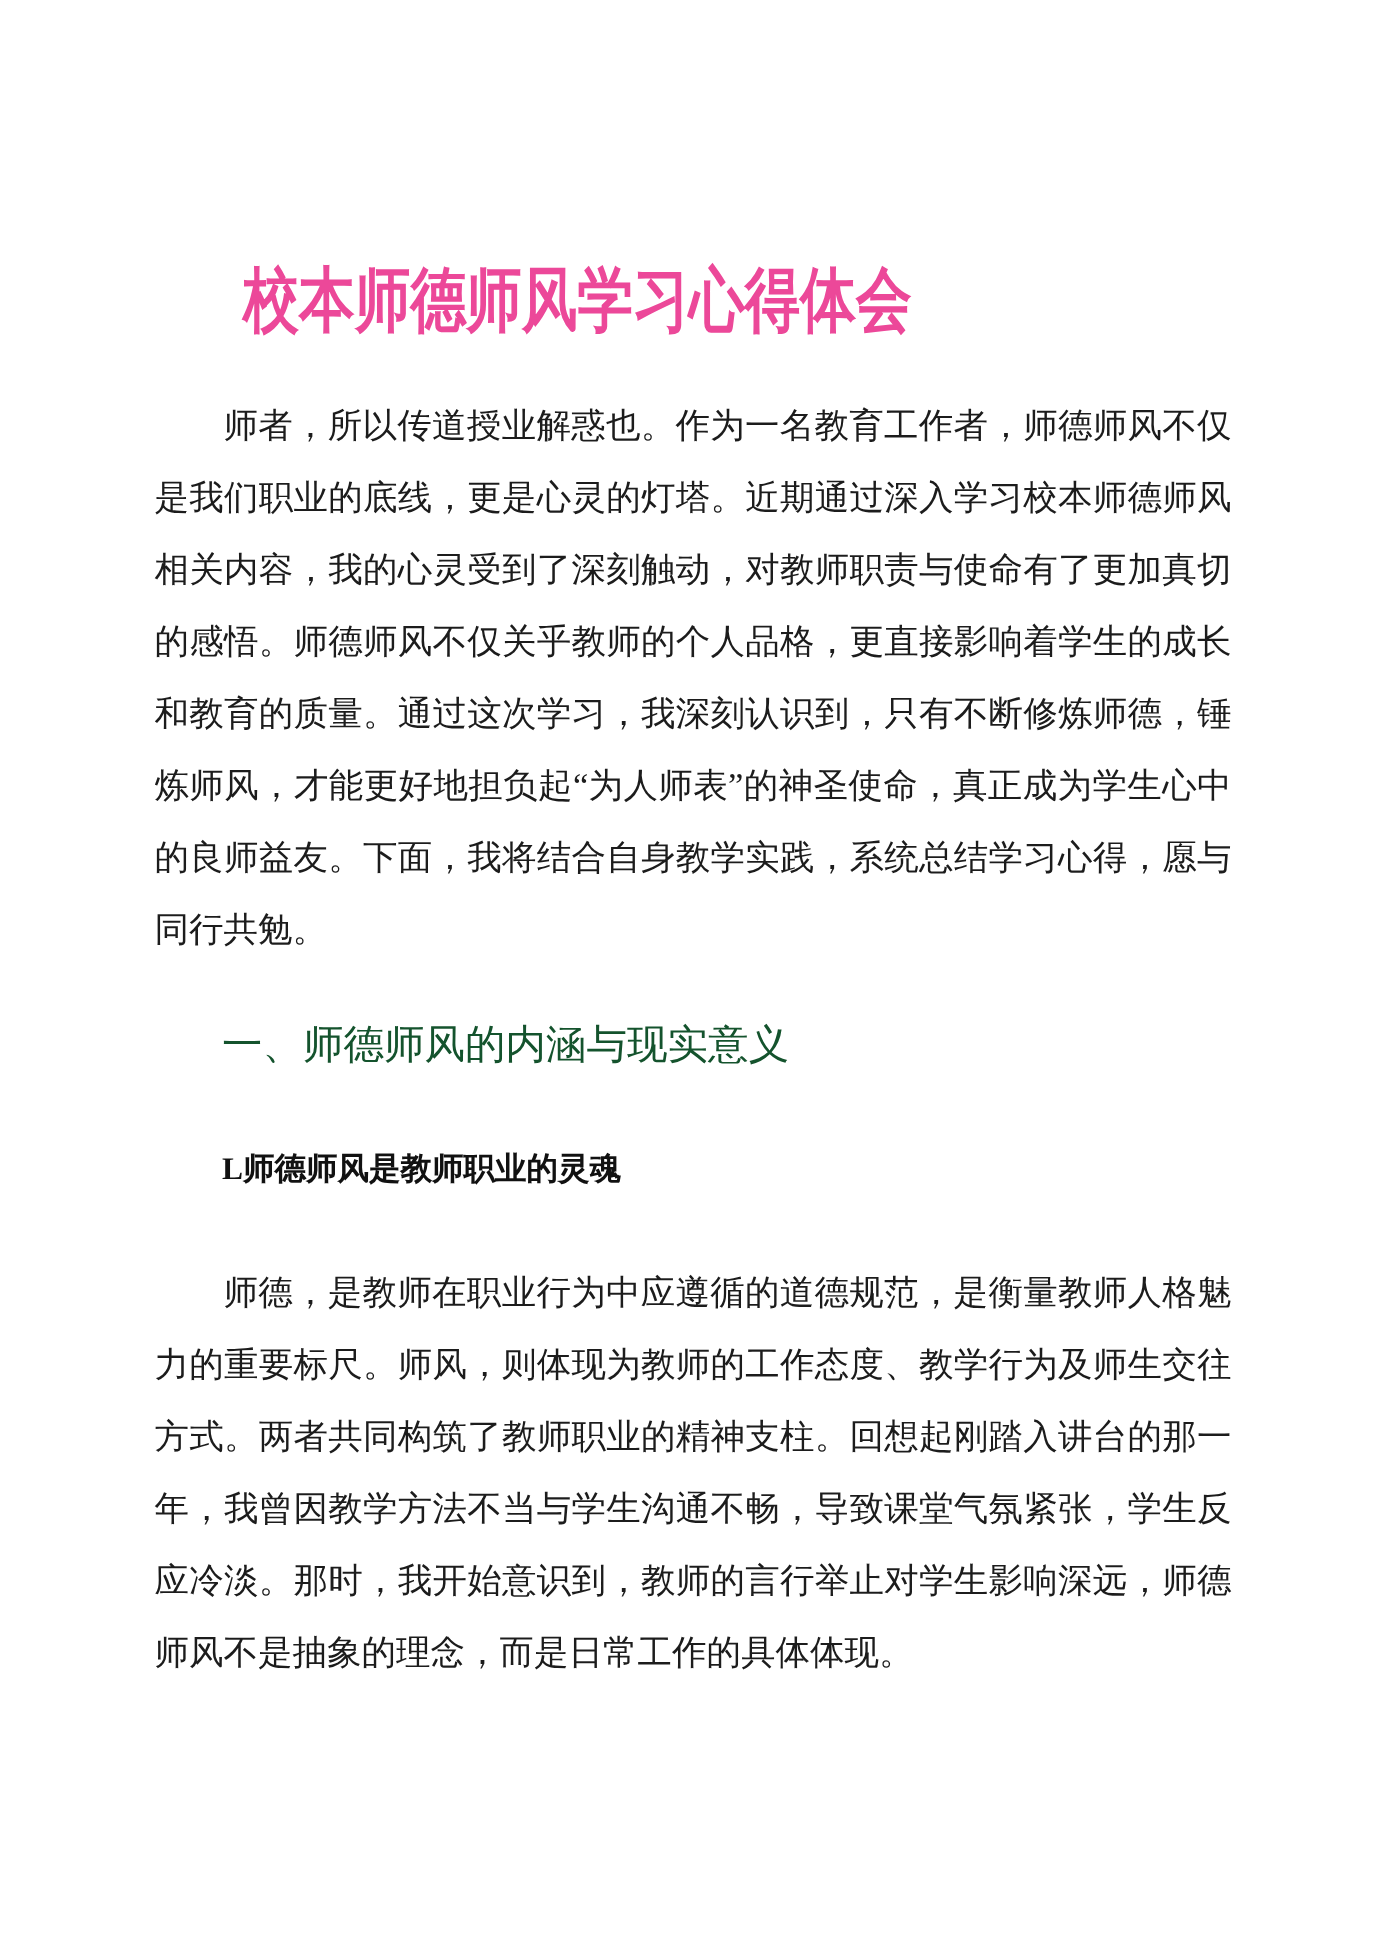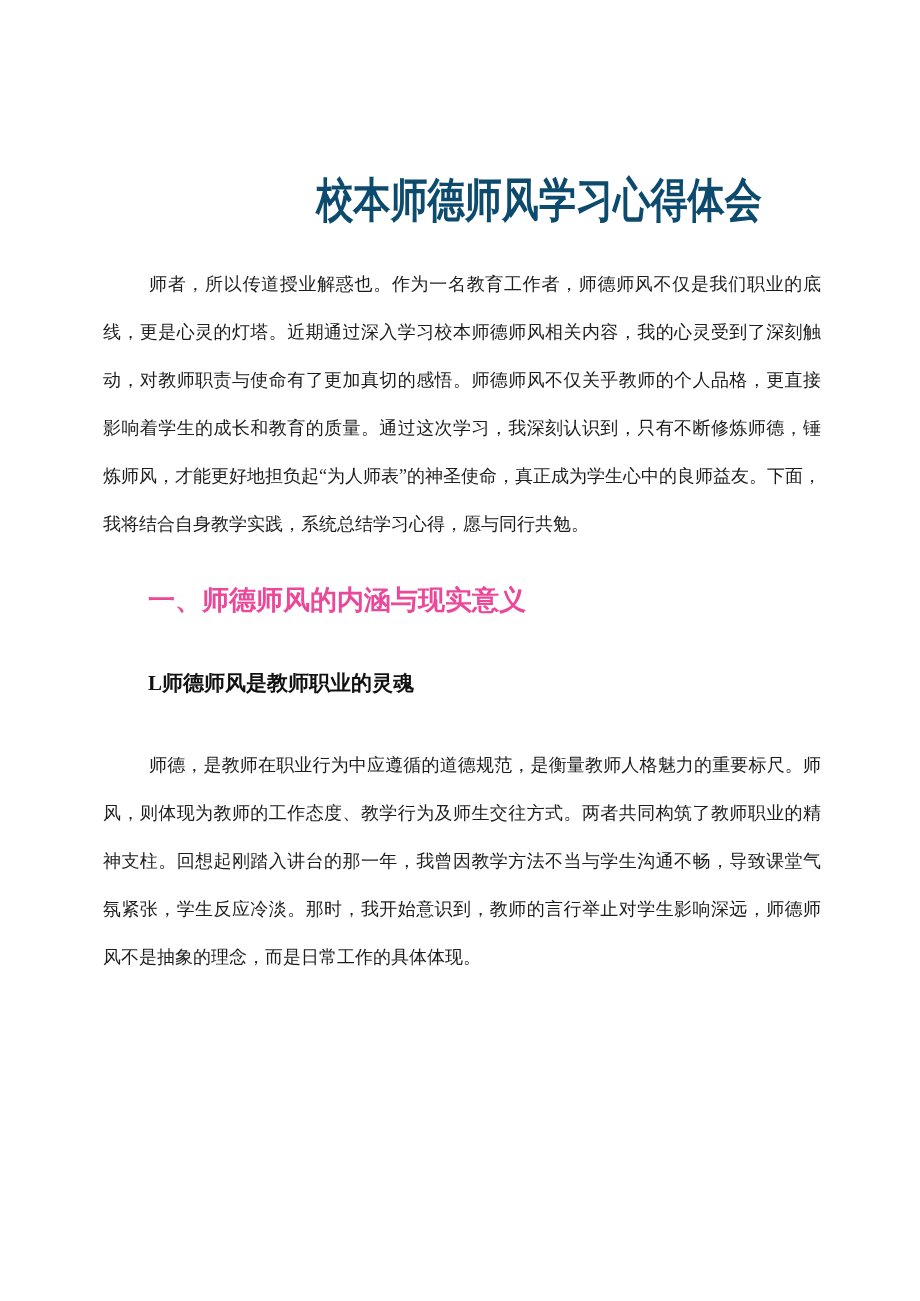--- a/index.html
+++ b/index.html
@@ -14,52 +14,52 @@
     margin: 0 auto;
     background: #ffffff;
     color: #1a1a1a;
     overflow: hidden;
   }
   .content {
     padding: 0 99px 0 103px; 
   }
   .doc-title {
     margin: 174px 0 0 0;
-    text-align: right;
+    text-align: left;
     font-family: "Liberation Sans", "DejaVu Sans", sans-serif;
     font-weight: 700;
     font-size: 47px;
     line-height: 52px;
-    color: #0c4a6e;
+    color: #ec4899;
     white-space: nowrap;
   }
   .doc-title .squeeze {
     display: inline-block;
     transform: scaleX(0.79); 
     transform-origin: 50% 50%;
   }
   .para {
     margin: 0;
     font-family: "Liberation Serif", "DejaVu Serif", serif;
-    font-size: 18px;
+    font-size: 23px;
     line-height: 48px;
     text-align: justify;
     text-indent: 46px; 
     color: #1c1c1c;
     letter-spacing: 0;
   }
   .para-intro { margin-top: 34px; }
   .section-heading {
     margin: 30px 0 0 0;
     font-family: "Liberation Sans", "DejaVu Sans", sans-serif;
-    font-weight: 700;
+    font-weight: 400;
     font-size: 27px;
     line-height: 44px;
     text-indent: 45px;
-    color: #ec4899;
+    color: #14532d;
   }
   .sub-heading {
     margin: 44px 0 0 0;
     font-family: "Liberation Sans", "DejaVu Sans", sans-serif;
     font-weight: 700;
     font-size: 21px;
     line-height: 34px;
     text-indent: 45px;
     color: #111111;
   }

